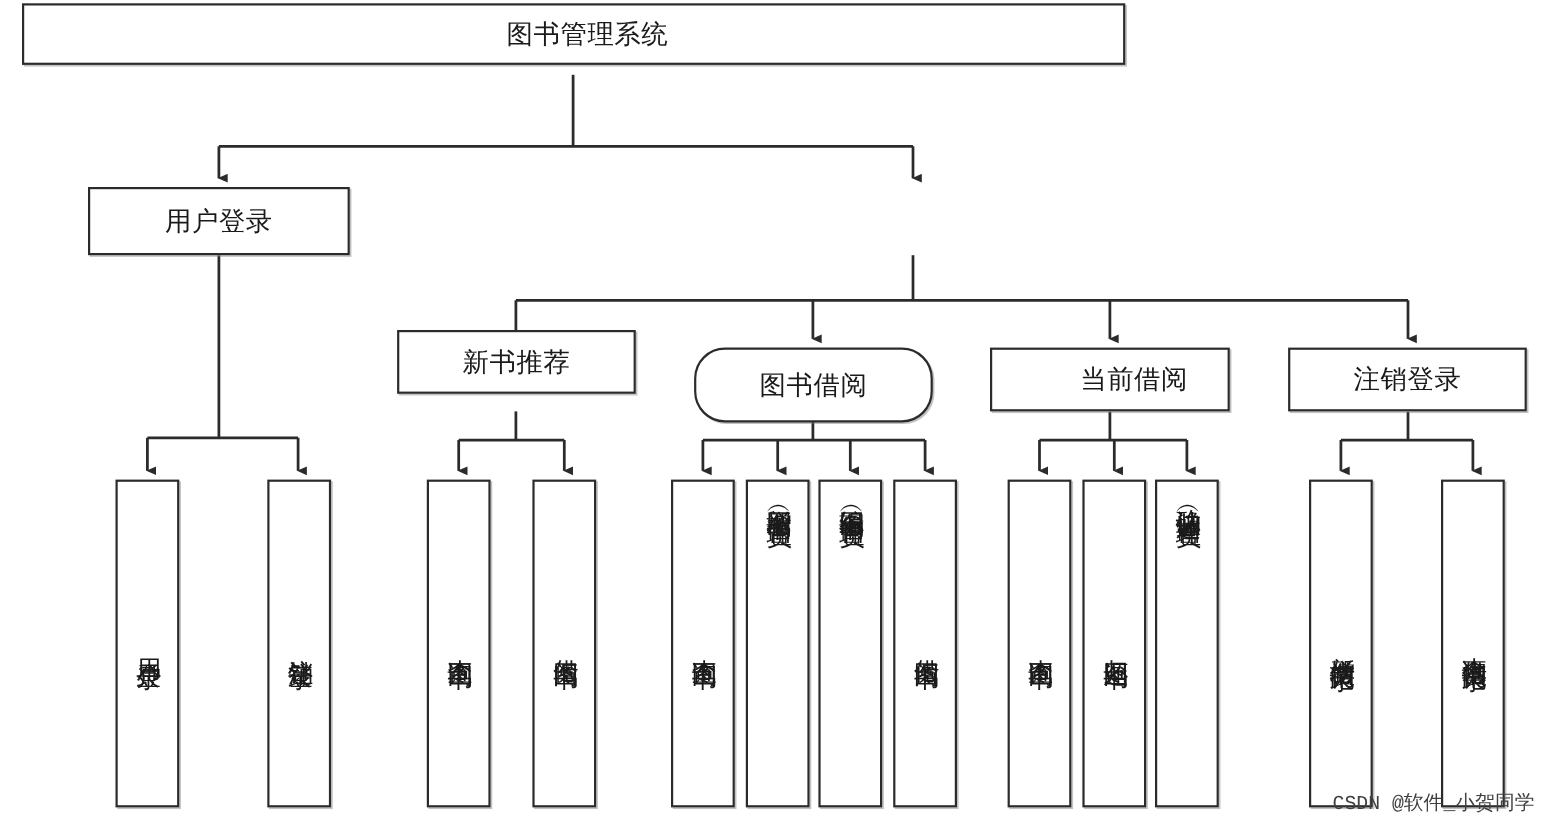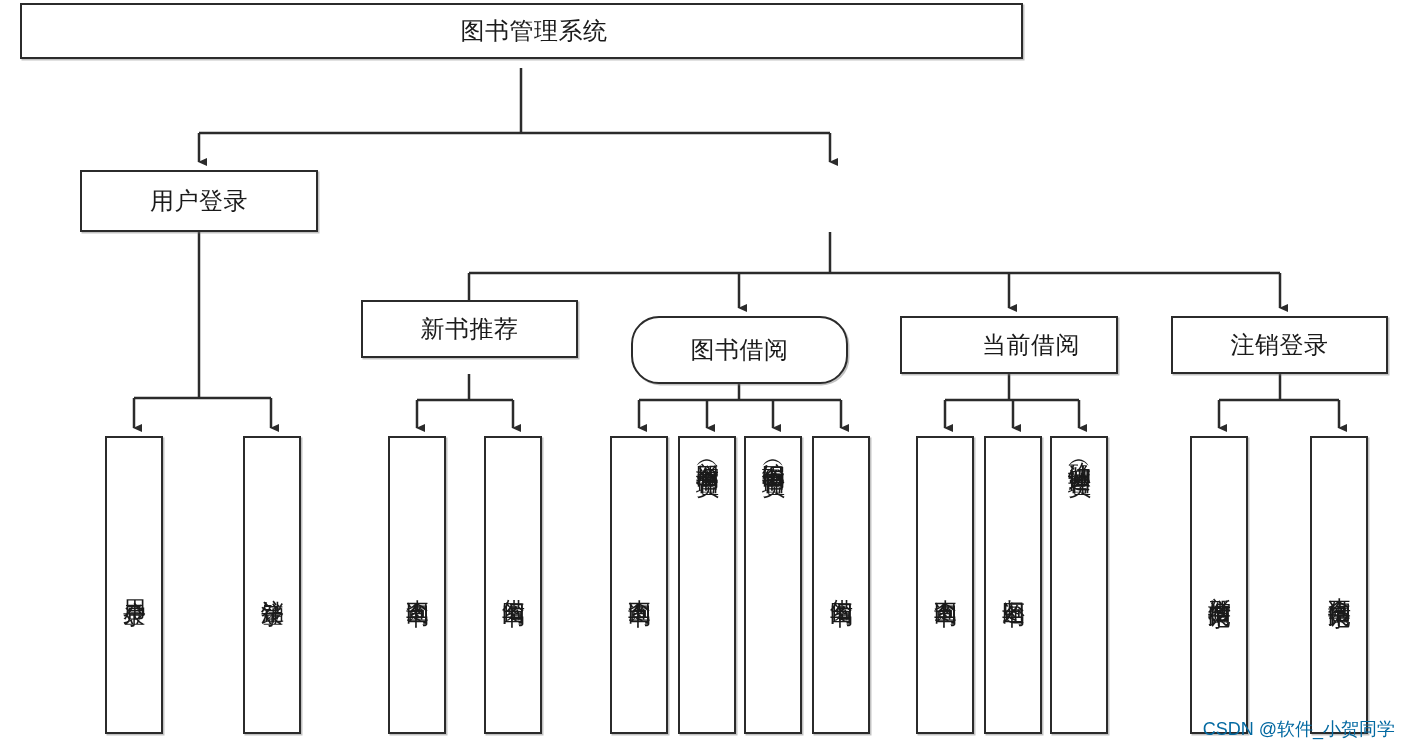--- a/index.html
+++ b/index.html
@@ -60,23 +60,23 @@
   }
   .node.vertical.centered {
     align-items: center;
     padding-top: 0;
   }
   #watermark {
     position: absolute;
     right: 10px;
     bottom: 6px;
     font-size: 18px;
-    color: #0369a1;
+    color: #404040;
     white-space: nowrap;
-    font-family: Liberation Sans, sans-serif;
+    font-family: Liberation Mono, monospace;
   }
 </style>
 </head>
 <body>
 
 <div id="diagram-root">
 
   <svg id="edge-layer" viewBox="0 0 1405 747" width="1405" height="747" xmlns="http://www.w3.org/2000/svg">
     <defs>
       <marker id="arrowhead" markerWidth="9" markerHeight="9" refX="4" refY="8" orient="auto" markerUnits="userSpaceOnUse">

